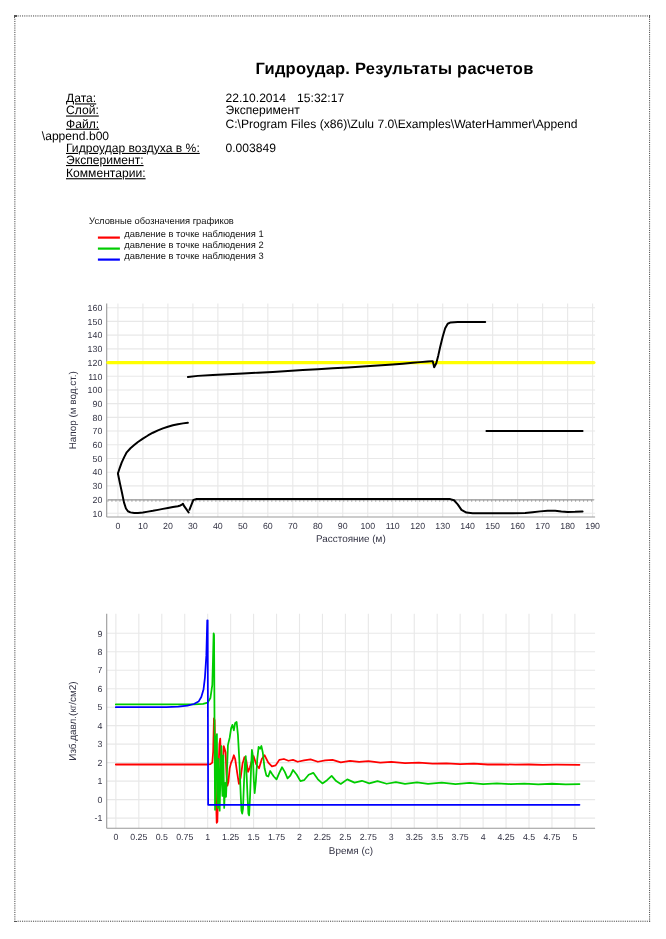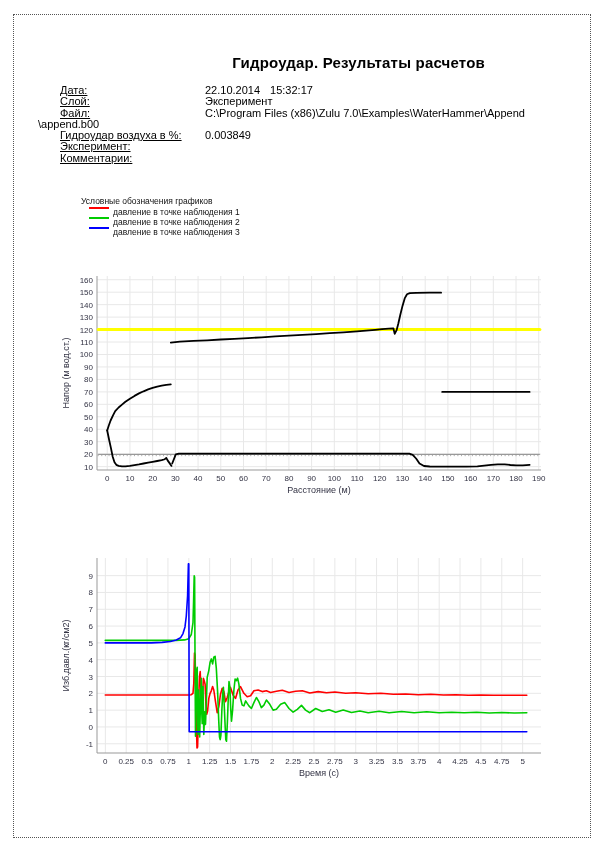--- a/index.html
+++ b/index.html
@@ -9,21 +9,21 @@
         border:1px dotted #555;}
   .report-title{position:absolute;left:0;top:54px;width:485px;text-align:right;
         font-size:15px;font-weight:bold;letter-spacing:.2px;}
   .meta{position:absolute;left:60px;top:85px;width:500px;font-size:11px;line-height:11.3px;}
   .meta .row{white-space:nowrap;}
   .meta .lbl{display:inline-block;width:145px;text-decoration:underline;}
   .meta .row.wrap{margin-left:-22px;}
   .meta .v2{display:inline-block;margin-left:10px;}
   .legend{position:absolute;left:60px;top:196px;font-size:8.5px;line-height:10px;color:#111;margin-left:21px;}
   .legend .lg-title{margin-bottom:1px;}
-  .legend .lg-item{display:flex;align-items:flex-start;padding-left:8px;height:10px;}
+  .legend .lg-item{display:flex;align-items:flex-end;padding-left:8px;height:10px;}
   .legend .sw{width:20px;height:2px;margin-right:4px;flex:0 0 auto;}
   .chart{position:absolute;left:55px;width:500px;height:235px;}
   #chart1{top:270px;}
   #chart2{top:552px;}
   svg text{font-family:"Liberation Sans",sans-serif;}
 </style>
 </head>
 <body>
 
 <div class="page">

